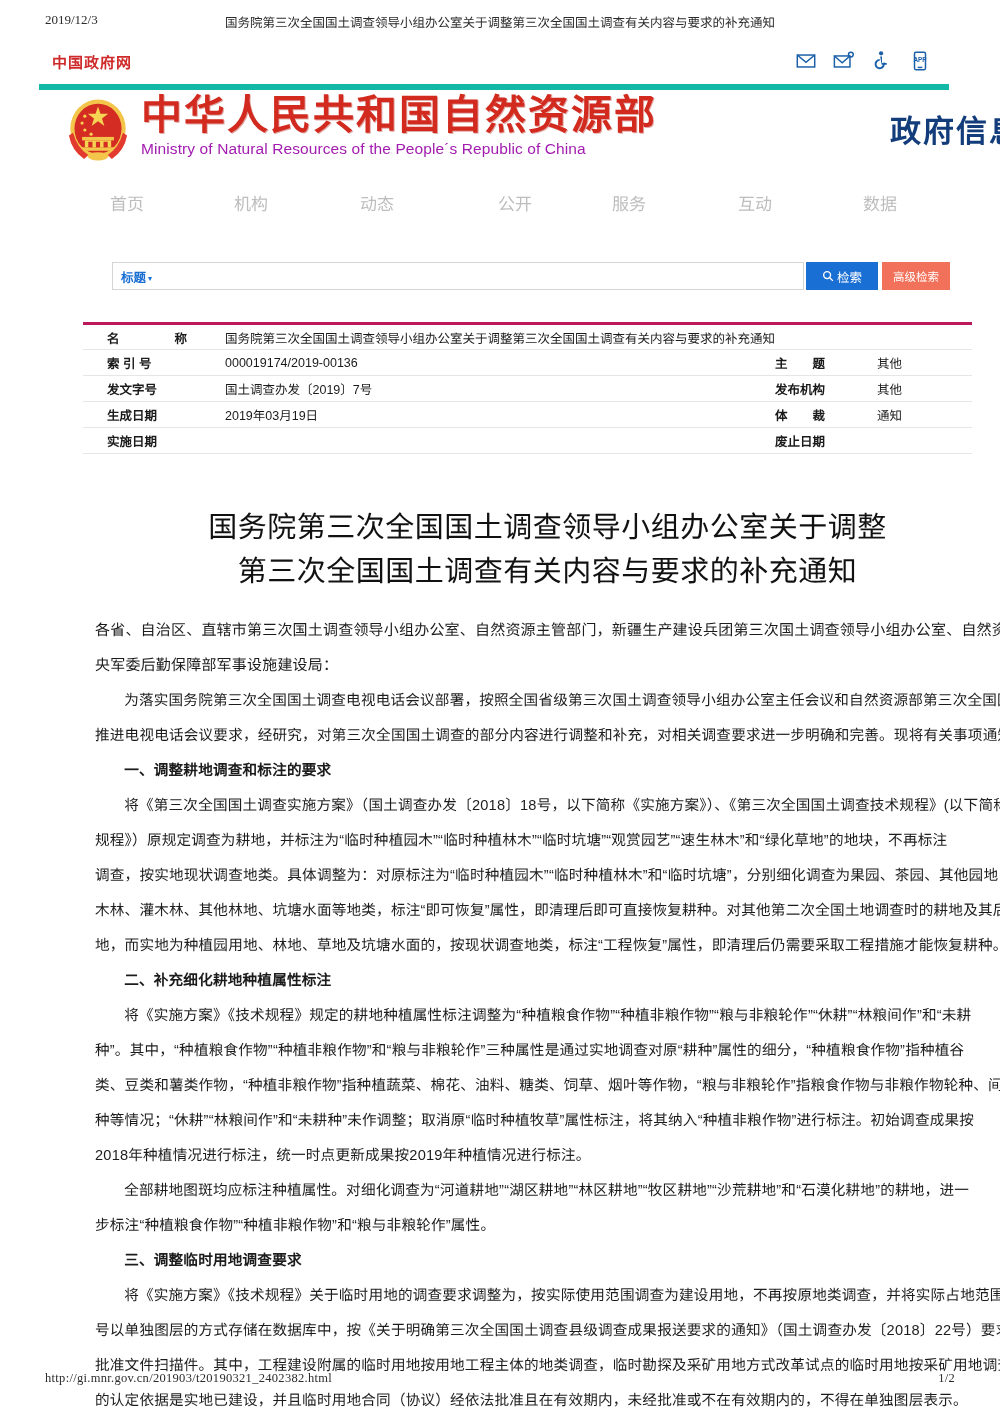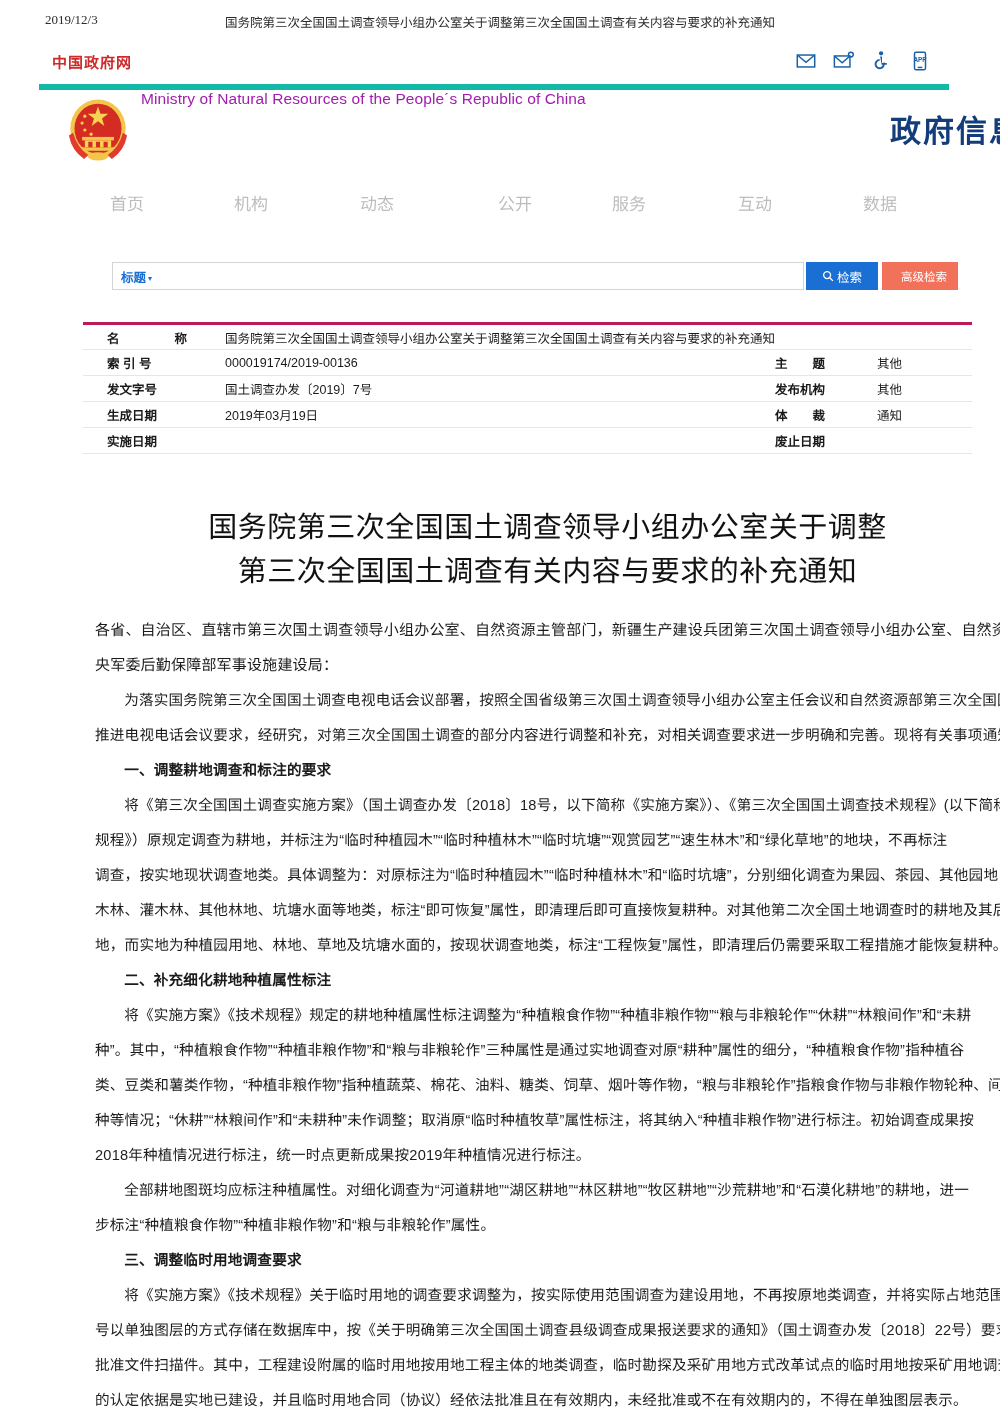--- a/index.html
+++ b/index.html
@@ -90,21 +90,21 @@
   .btn-search{
     position:absolute;left:694px;top:0;width:72px;height:28px;
     background:#1a6fd4;color:#fff;font-size:12.5px;
     display:flex;align-items:center;justify-content:center;gap:3px;
     white-space:nowrap;
   }
   .btn-search svg{width:12px;height:12px;display:block;}
   .btn-adv{
     position:absolute;left:770px;top:0;width:68px;height:28px;
     background:#f2715a;color:#fff;font-size:11.5px;
-    display:flex;align-items:center;justify-content:center;white-space:nowrap;padding-left:8px;
+    display:flex;align-items:center;justify-content:center;white-space:nowrap;
   }
 
   
   .metawrap{position:absolute;left:83px;top:322px;width:889px;}
   table.meta{border-collapse:collapse;width:889px;table-layout:fixed;}
   table.meta tr{height:26px;}
   table.meta td{
     border-bottom:1px solid #e6e6e6;
     font-size:12.5px;color:#1a1a1a;padding:0 0 0 2px;vertical-align:middle;
     white-space:nowrap;overflow:hidden;
@@ -198,20 +198,21 @@
         <rect x="27" y="77" width="46" height="5" fill="#f3c54a"></rect>
         <rect x="36" y="69" width="6" height="8" fill="#d42b23"></rect>
         <rect x="47" y="69" width="6" height="8" fill="#d42b23"></rect>
         <rect x="58" y="69" width="6" height="8" fill="#d42b23"></rect>
         <path d="M14 56 q6 22 22 32 l-6 6 q-18-12 -22-34z" fill="#e23a2e"></path>
         <path d="M86 56 q-6 22 -22 32 l6 6 q18-12 22-34z" fill="#e23a2e"></path>
         <ellipse cx="50" cy="90" rx="15" ry="6" fill="#f3c54a"></ellipse>
       </svg>
     </span>
     <div class="ministry">
+      <div class="cn">中华人民共和国自然资源部</div>
       <div class="en">Ministry of Natural Resources of the People´s Republic of China</div>
     </div>
     <div class="gov-info">政府信息</div>
   </div>
 
   <div class="nav">
     <span class="item" style="left:65px">首页</span>
     <span class="item" style="left:189px">机构</span>
     <span class="item" style="left:315px">动态</span>
     <span class="item" style="left:453px">公开</span>
@@ -305,14 +306,18 @@
         <p class="indent">全部耕地图斑均应标注种植属性。对细化调查为“河道耕地”“湖区耕地”“林区耕地”“牧区耕地”“沙荒耕地”和“石漠化耕地”的耕地，进一</p>
         <p>步标注“种植粮食作物”“种植非粮作物”和“粮与非粮轮作”属性。</p>
         <p class="head">三、调整临时用地调查要求</p>
         <p class="indent">将《实施方案》《技术规程》关于临时用地的调查要求调整为，按实际使用范围调查为建设用地，不再按原地类调查，并将实际占地范围以及批准文</p>
         <p>号以单独图层的方式存储在数据库中，按《关于明确第三次全国国土调查县级调查成果报送要求的通知》（国土调查办发〔2018〕22号）要求，上报</p>
         <p>批准文件扫描件。其中，工程建设附属的临时用地按用地工程主体的地类调查，临时勘探及采矿用地方式改革试点的临时用地按采矿用地调查。临时用</p>
         <p>的认定依据是实地已建设，并且临时用地合同（协议）经依法批准且在有效期内，未经批准或不在有效期内的，不得在单独图层表示。</p>
       </div>
   </div>
 
+  <div class="print-foot">
+    <span class="pf-url">http://gi.mnr.gov.cn/201903/t20190321_2402382.html</span>
+    <span class="pf-num">1/2</span>
+  </div>
 
 </div>
 
 </body></html>

